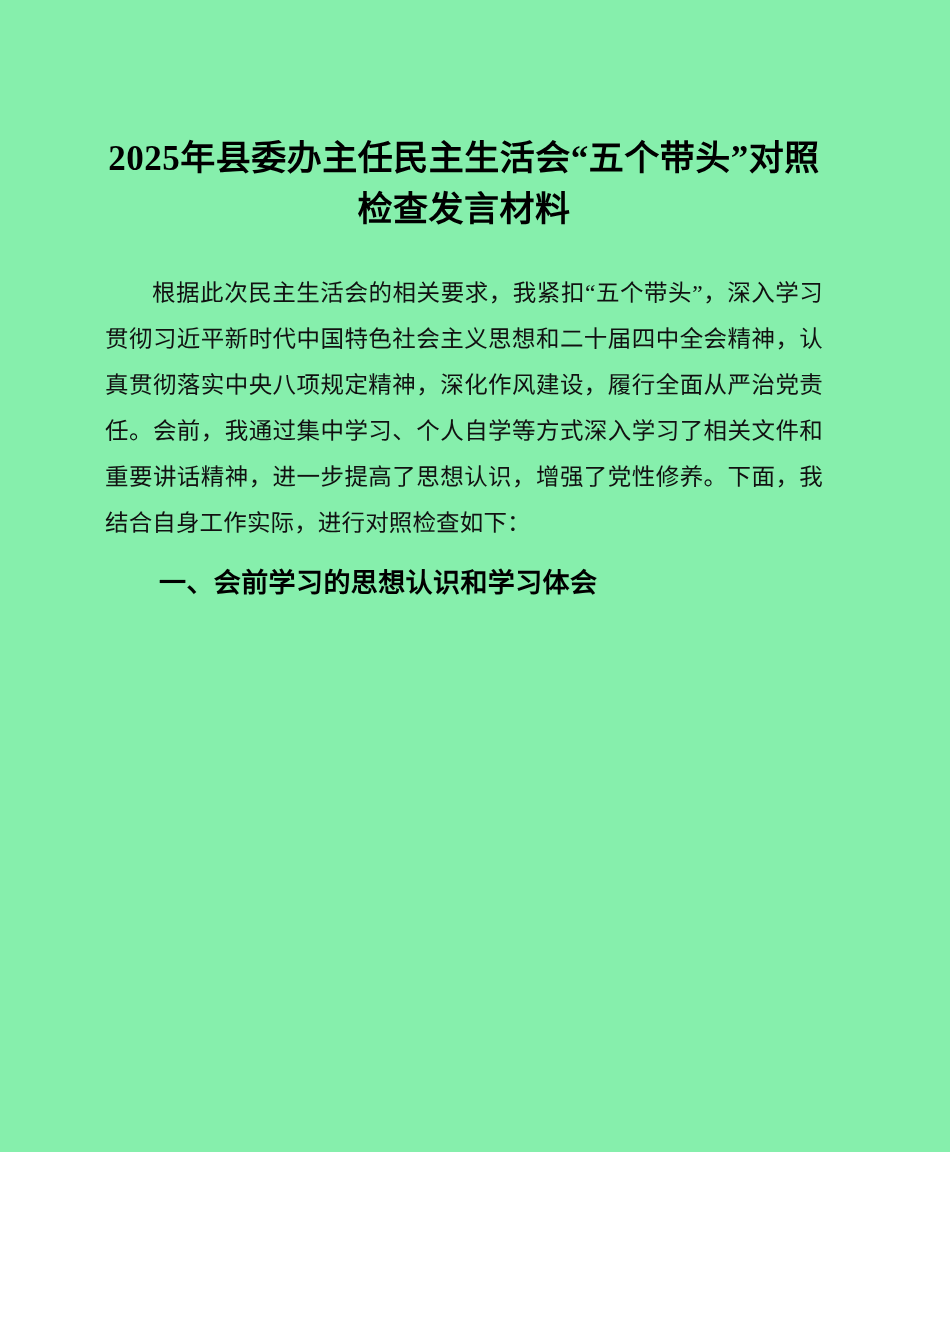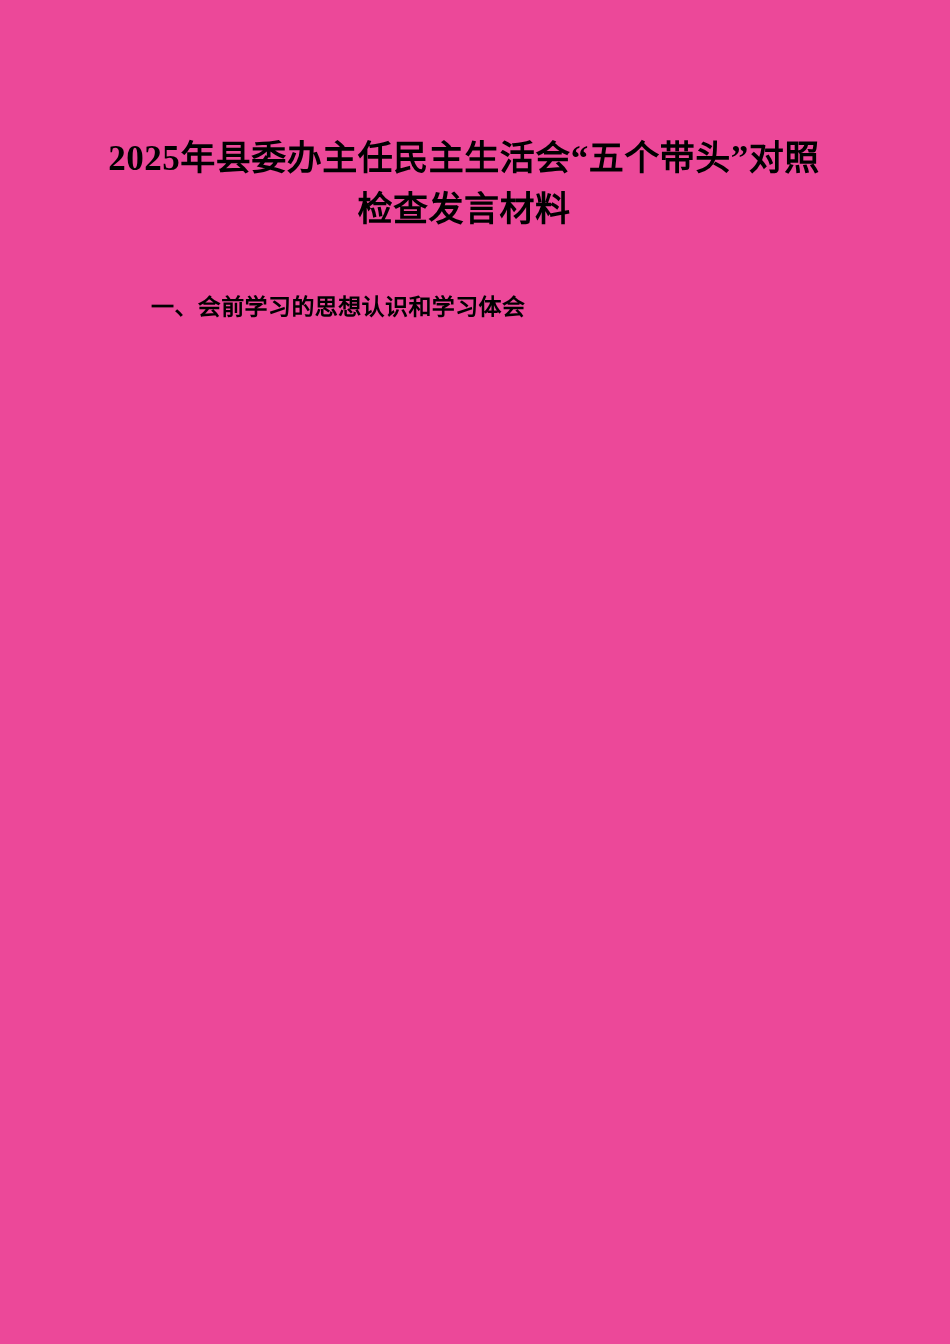--- a/index.html
+++ b/index.html
@@ -12,23 +12,23 @@
   body {
     font-family: "Liberation Serif", "DejaVu Serif", serif;
     color: #000000;
     -webkit-font-smoothing: antialiased;
   }
 
   
   .page {
     position: relative;
     width: 950px;
-    height: 1344px;
+    height: 1152px;
     margin: 0 auto;
-    background: #ec4899;
+    background: #86efac;
     overflow: hidden;
     box-sizing: border-box;
   }
 
   
   .doc-body {
     position: absolute;
     left: 105px;
     top: 0;
     width: 718px;
@@ -49,21 +49,21 @@
   }
 
   
   .doc-heading {
     margin: 0;
     padding-top: 14px;
     padding-bottom: 2px;
     text-indent: 2em;
     font-family: "Liberation Sans", "DejaVu Sans", sans-serif;
     font-weight: bold;
-    font-size: 23px;
+    font-size: 27px;
     line-height: 46px;
     letter-spacing: 0.4px;
     color: #000000;
   }
 
   
   .doc-para {
     margin: 0;
     text-indent: 2em;
     font-family: "Liberation Serif", "DejaVu Serif", serif;
@@ -84,17 +84,18 @@
 <body>
 
 <div class="page">
   <div class="doc-body">
 
     <h1 class="doc-title">2025年县委办主任民主生活会“五个带头”对照检查发言材料</h1>
 
     <div class="spacer-title-to-body"></div>
 
     <div id="blocks-container">
+        <p class="doc-para">根据此次民主生活会的相关要求，我紧扣“五个带头”，深入学习贯彻习近平新时代中国特色社会主义思想和二十届四中全会精神，认真贯彻落实中央八项规定精神，深化作风建设，履行全面从严治党责任。会前，我通过集中学习、个人自学等方式深入学习了相关文件和重要讲话精神，进一步提高了思想认识，增强了党性修养。下面，我结合自身工作实际，进行对照检查如下：</p>
         <h2 class="doc-heading">一、会前学习的思想认识和学习体会</h2>
       </div>
 
   </div>
 </div>
 
 </body></html>

